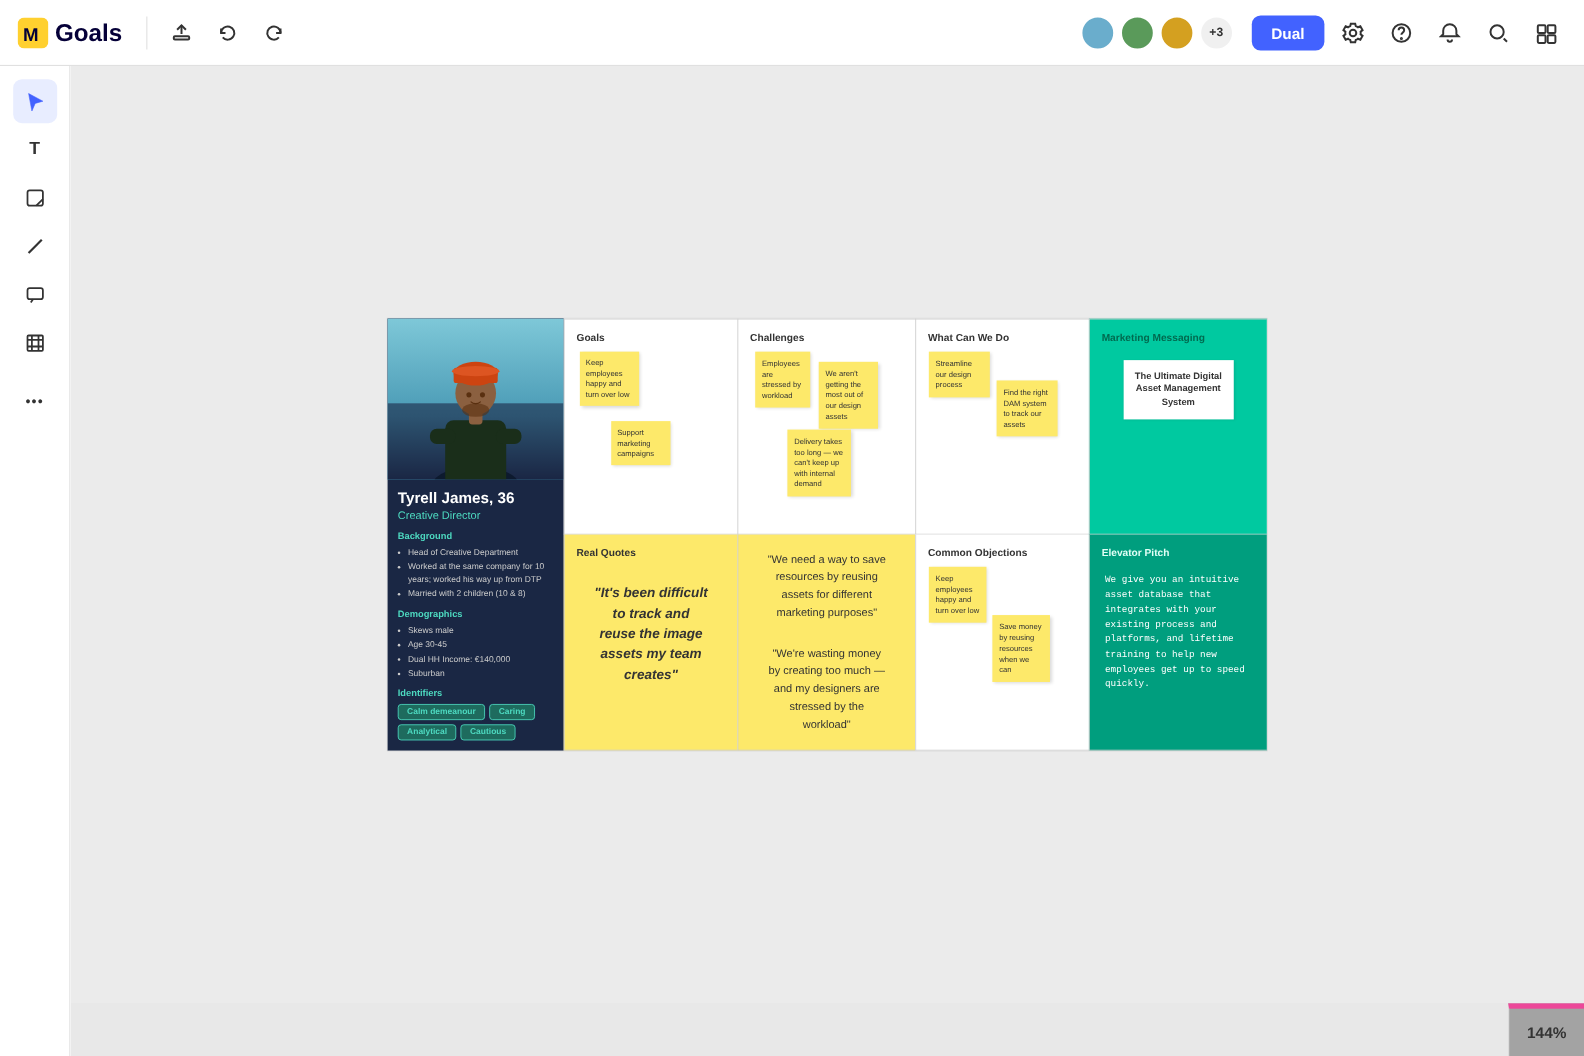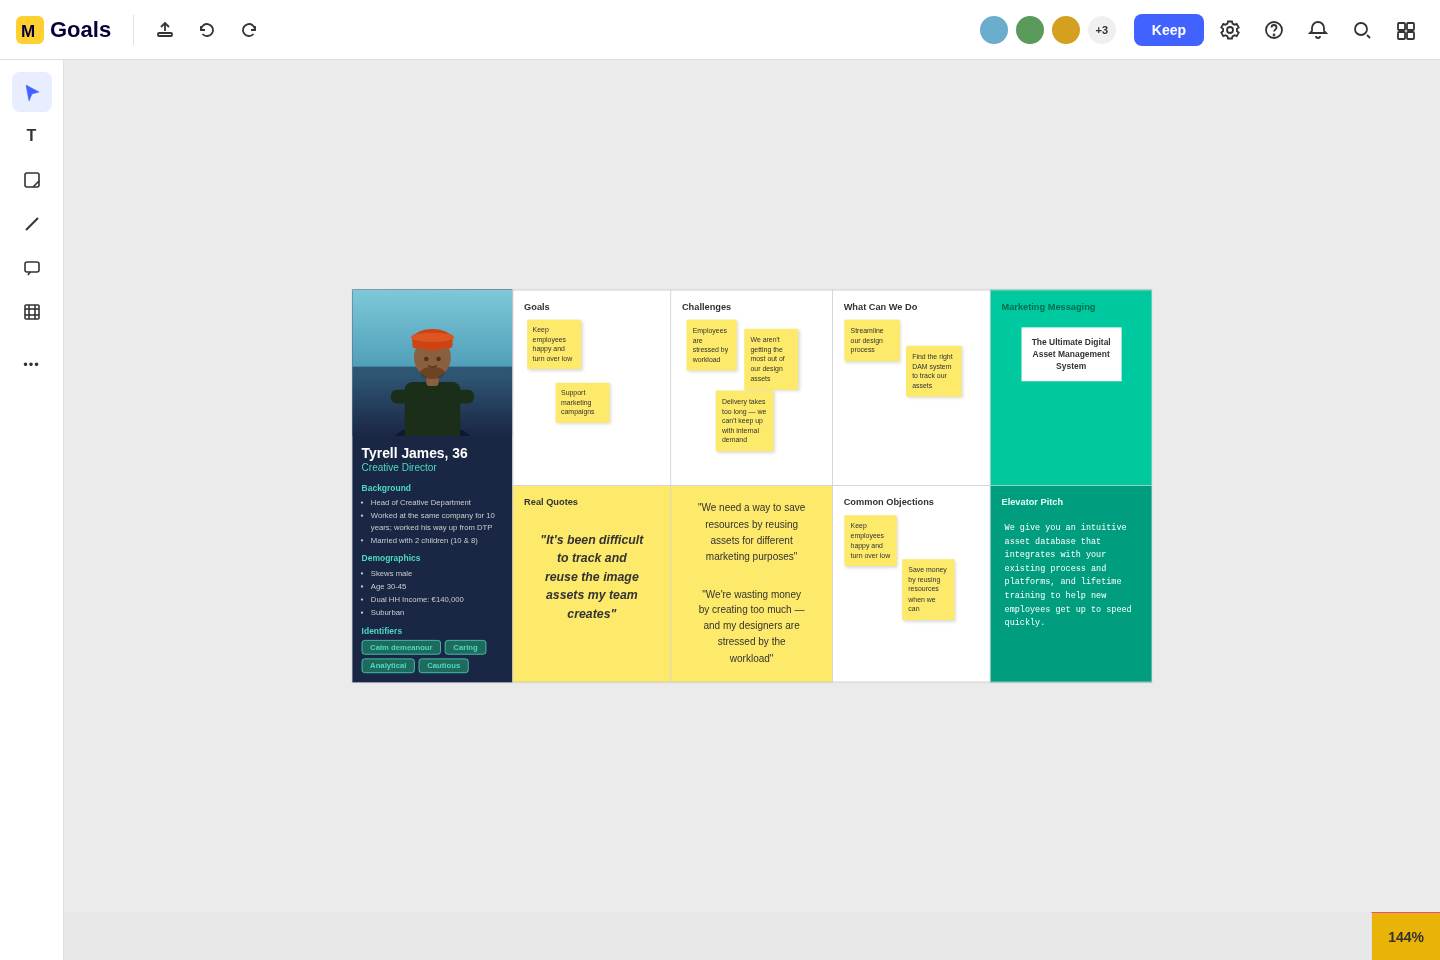--- a/index.html
+++ b/index.html
@@ -35,21 +35,21 @@
     
     #bottom-left {
       position: fixed; bottom: 0; left: 0; width: 64px; height: 48px;
       background: #fff; border-right: 1px solid #e0e0e0; border-top: 1px solid #e0e0e0;
       display: flex; align-items: center; justify-content: center; cursor: pointer;
     }
 
     
     #bottom-right {
       position: fixed; bottom: 0; right: 0; height: 48px;
-      background: #eab308; border-top: 1px solid #ec4899; border-left: 1px solid #e0e0e0;
+      background: #a3a3a3; border-top: 5px solid #ec4899; border-left: 1px solid #e0e0e0;
       display: flex; align-items: center; padding: 0 16px; font-size: 14px; font-weight: 600; color: #333;
     }
 
     
     #canvas {
       position: absolute; top: 60px; left: 64px; right: 0; bottom: 48px;
       background: #ebebeb; overflow: hidden; display: flex; align-items: center; justify-content: center;
     }
 
     
@@ -136,21 +136,21 @@
         <polyline points="15,5 15,9 11,9"></polyline>
       </svg>
   </button>
   <div class="toolbar-spacer"></div>
   <div class="avatar-group">
     <div class="avatar" style="background:#6aadcc;"></div>
     <div class="avatar" style="background:#5a9a5a;"></div>
     <div class="avatar" style="background:#d4a020;"></div>
     <div class="avatar-count">+3</div>
   </div>
-  <button class="share-btn">Keep</button>
+  <button class="share-btn">Dual</button>
   <button class="top-icon-btn">
     <svg width="20" height="20" viewBox="0 0 20 20" fill="none" stroke="#333" stroke-width="1.8">
         <path d="M10 13a3 3 0 1 0 0-6 3 3 0 0 0 0 6z"></path>
         <path d="M17 10a7 7 0 0 0-.1-1.2l1.8-1.4-2-3.5-2.2.9a7 7 0 0 0-2-1.2L12 1.5H8L7.5 3.6a7 7 0 0 0-2 1.2l-2.2-.9-2 3.5 1.8 1.4A7 7 0 0 0 3 10c0 .4 0 .8.1 1.2L1.3 12.6l2 3.5 2.2-.9a7 7 0 0 0 2 1.2L8 18.5h4l.5-2.1a7 7 0 0 0 2-1.2l2.2.9 2-3.5-1.8-1.4c.1-.4.1-.8.1-1.2z"></path>
       </svg>
   </button>
   <button class="top-icon-btn">
     <svg width="20" height="20" viewBox="0 0 20 20" fill="none" stroke="#333" stroke-width="1.8">
         <circle cx="10" cy="10" r="8"></circle>
         <path d="M7.5 7.5a2.5 2.5 0 0 1 5 0c0 2-2.5 2.5-2.5 4"></path>

